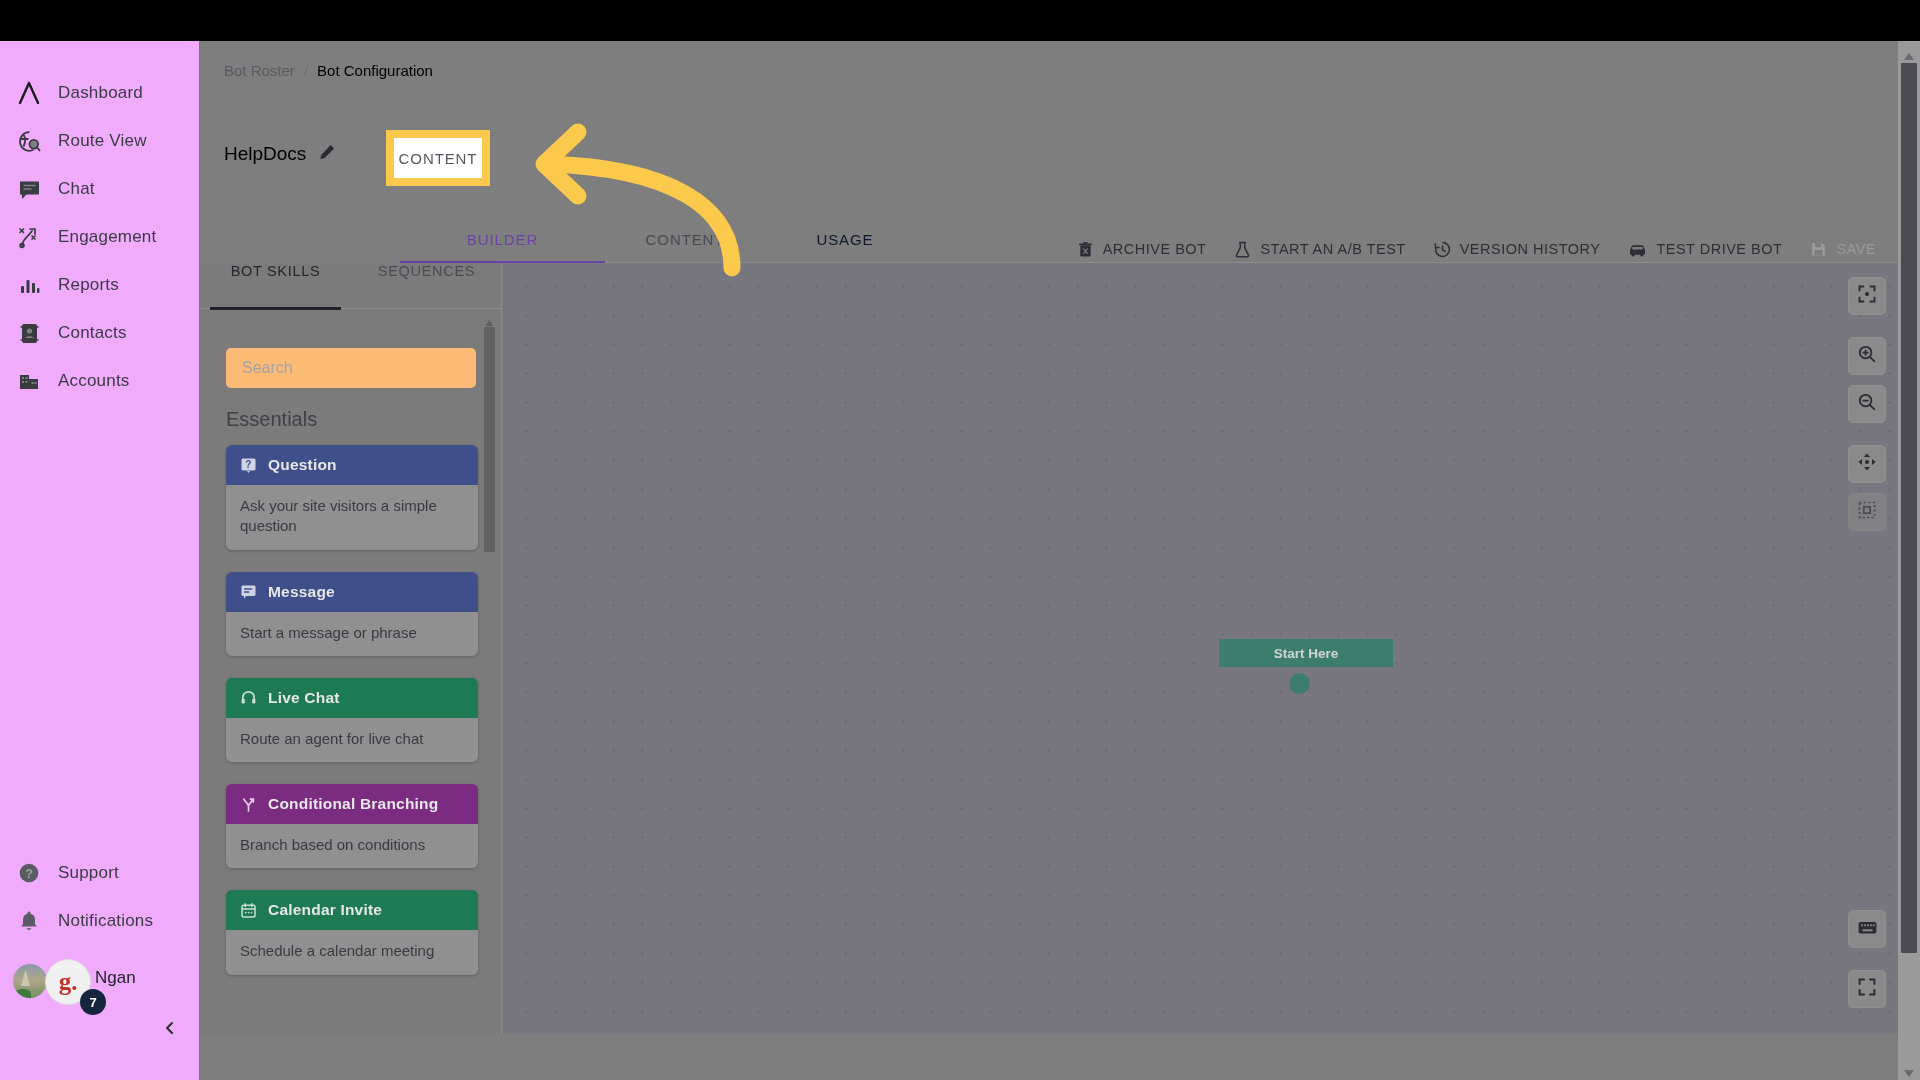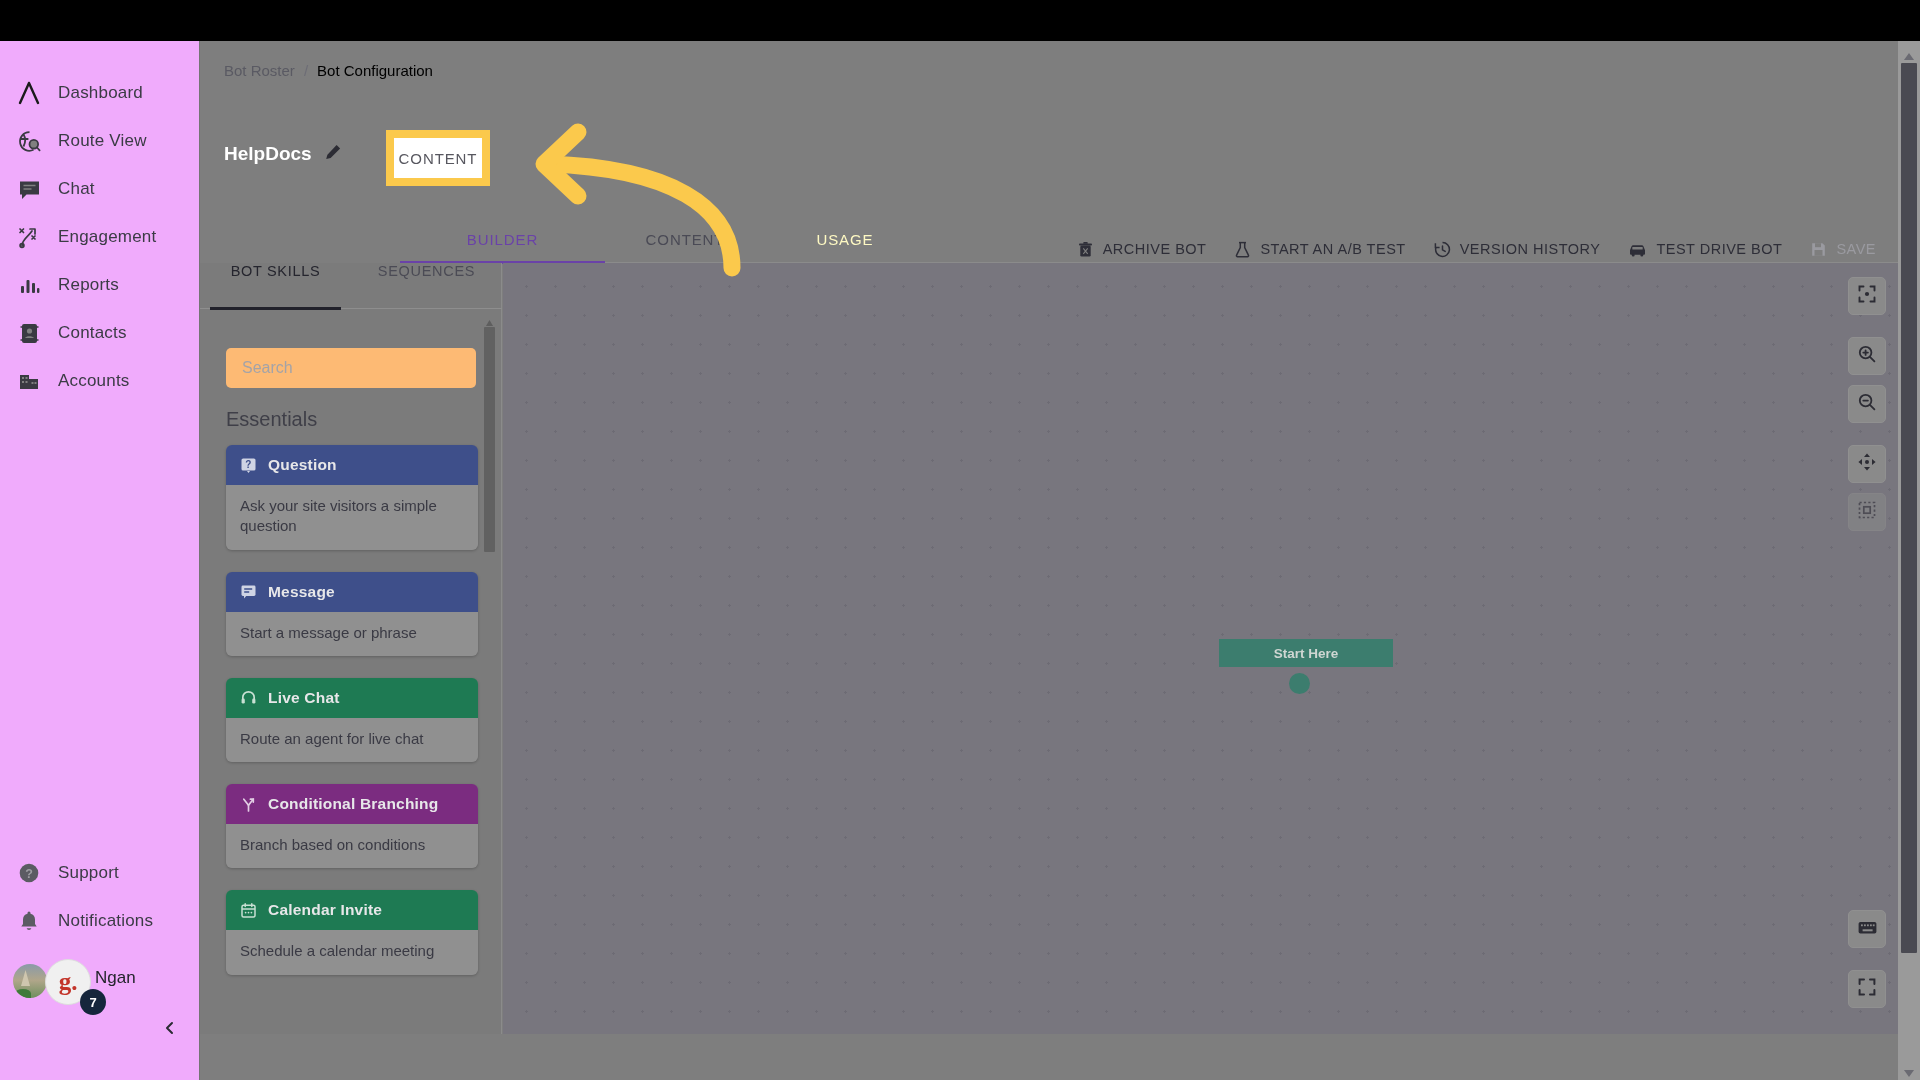--- a/index.html
+++ b/index.html
@@ -87,39 +87,39 @@
     font-size: 15px; color: #4d4d57; display:flex; gap:9px; align-items:flex-start;
   }
   #breadcrumb .crumb { cursor: pointer; color:#5a5a63; }
   #breadcrumb .sep { color:#6d6d76; }
   #breadcrumb .crumb-current { color:#000000; }
 
   #page-title-row {
     position: absolute; left: 24px; top: 102px;
     display:flex; align-items:center; gap: 12px;
   }
-  #page-title { font-size: 19px; font-weight: 700; color:#ffffff; }
+  #page-title { font-size: 19px; font-weight: 400; color:#000000; }
   #edit-icon { cursor:pointer; display:block; }
 
   
   #tabs {
     position: absolute; left: 200px; top: 175px; right: 0; height: 47px;
     border-bottom: 1px solid #8b8b8b;
   }
   .tab {
     position: absolute; top: 0; height: 47px;
     display:flex; align-items:center; justify-content:center;
     font-size: 15px; letter-spacing: .9px; cursor:pointer;
   }
   #tab-builder { left: 0; width: 205px; color:#6a42a8; }
   #tab-builder .under {
     position:absolute; left:0; bottom:-1px; width:205px; height:3px; background:#6a42a8;
   }
   #tab-content { left: 205px; width: 160px; color:#4a4a55; }
-  #tab-usage  { left: 365px; width: 160px; color:#fef9c3; }
+  #tab-usage  { left: 365px; width: 160px; color:#0f172a; }
 
   
   #toolbar {
     position: absolute; right: 8px; top: 190px; height: 36px;
     display:flex; align-items:center; gap: 0px;
   }
   .tb-btn {
     display:flex; align-items:center; gap:9px;
     padding: 0 14px; height: 36px; cursor:pointer;
     font-size: 14.5px; letter-spacing:.5px; color:#2e2e38;

